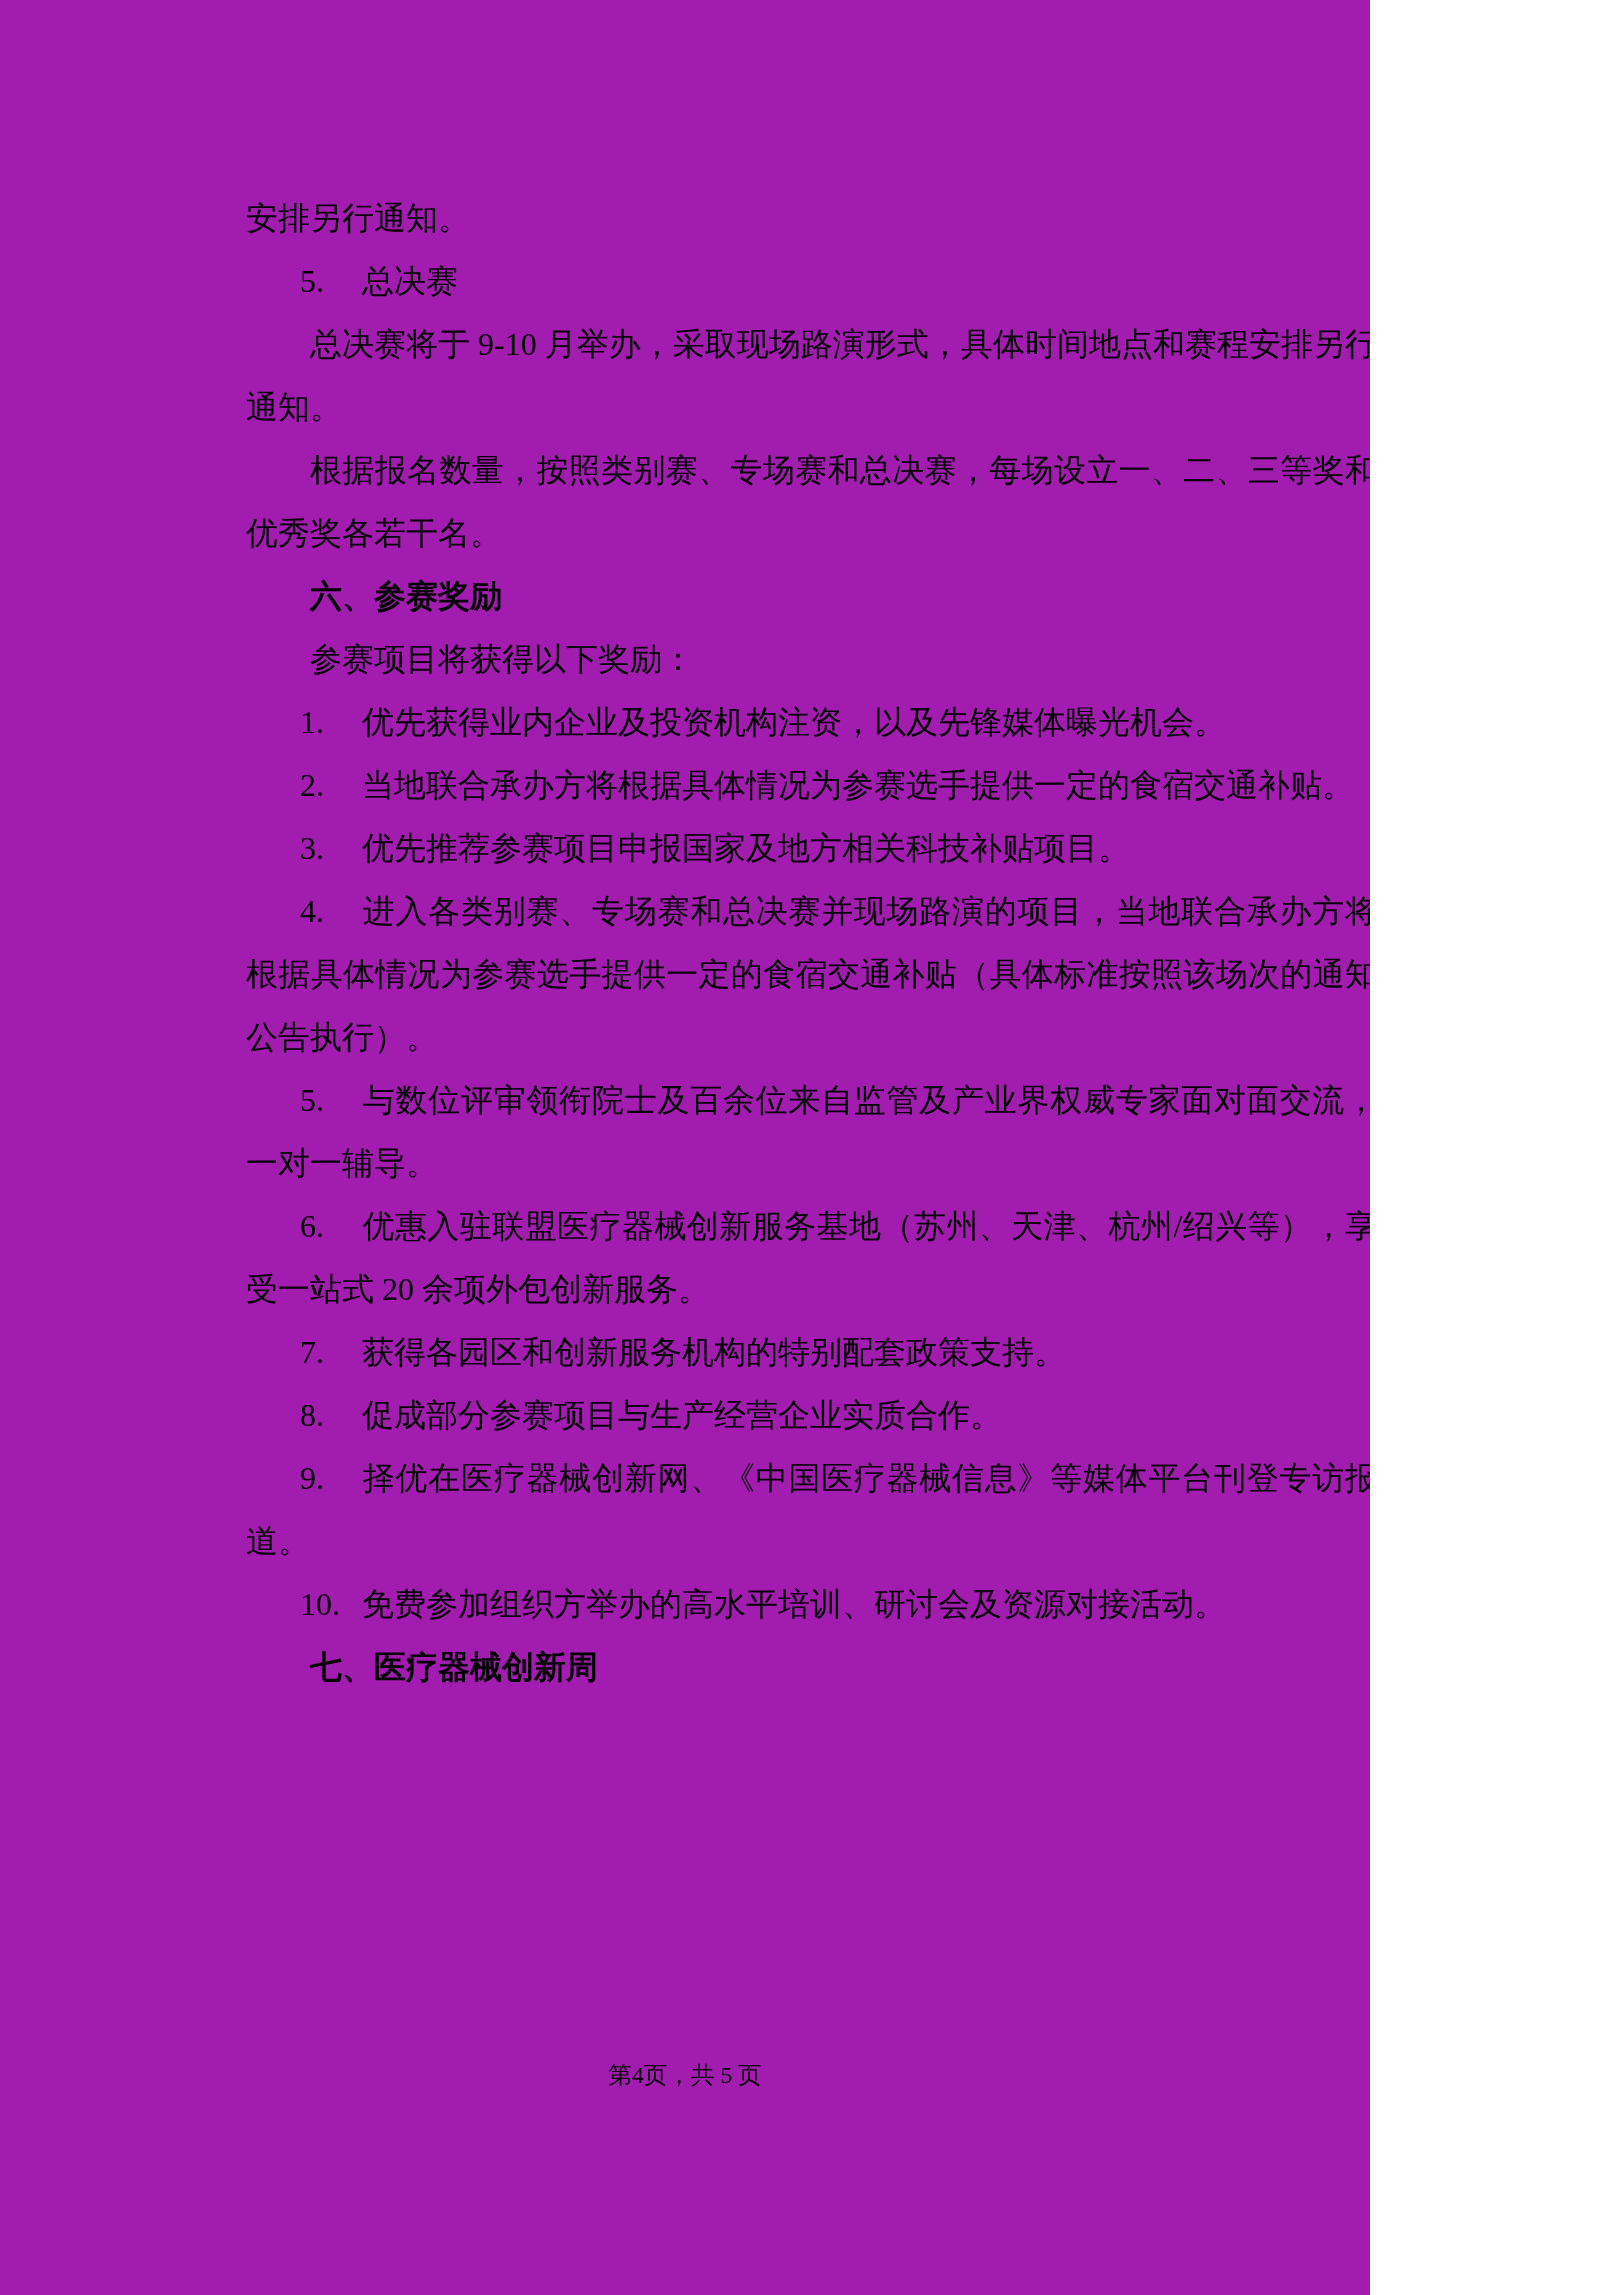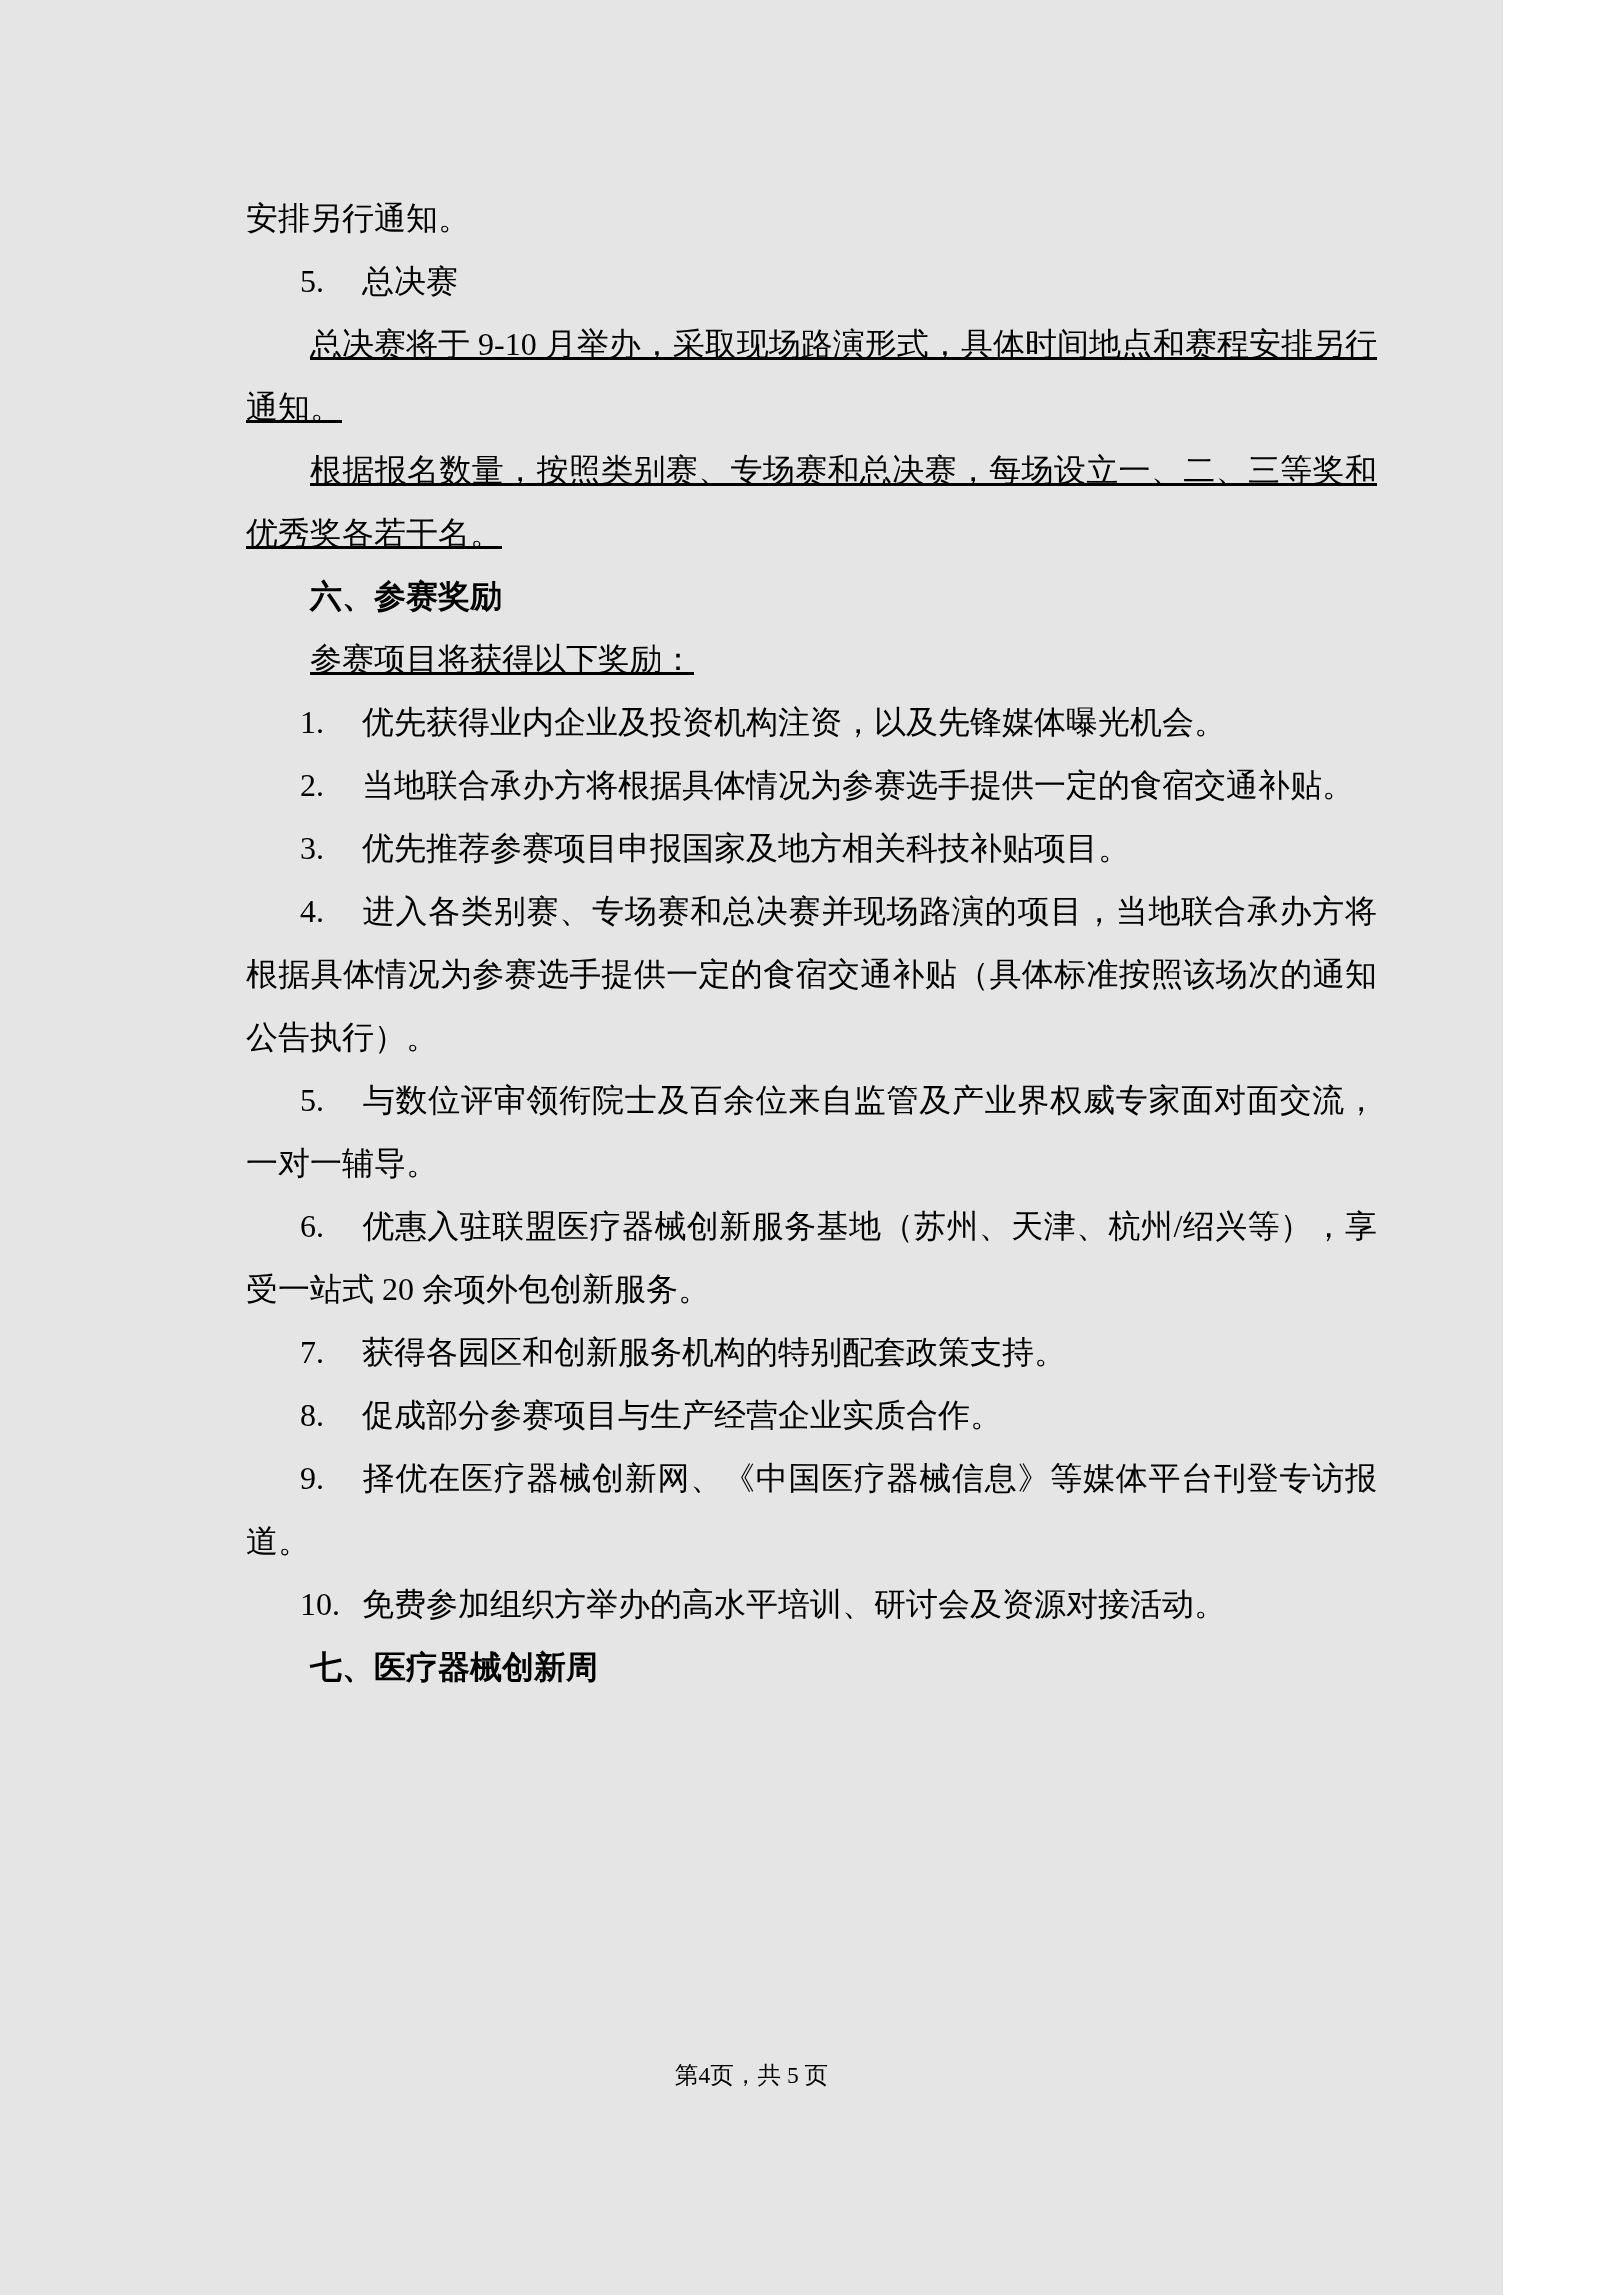--- a/index.html
+++ b/index.html
@@ -2,23 +2,23 @@
 <html style="font-size:10.5px"><head>
 <meta charset="utf-8">
 <style>
   html, body {
     margin: 0;
     padding: 0;
     background: #ffffff;
   }
   .page {
     position: relative;
-    width: 1503px;
+    width: 1370px;
     height: 2295px;
-    background: #e5e5e5;
+    background: #a21caf;
     color: #000000;
     font-family: "Liberation Serif", "DejaVu Serif", serif;
     overflow: hidden;
   }
   .content {
     position: absolute;
     left: 246px;
     top: 187px;
     width: 1131px;
     font-size: 32px;
@@ -26,21 +26,21 @@
     text-align: justify;
     letter-spacing: 0;
   }
   .content p {
     margin: 0;
     padding: 0;
   }
   
   .p-cont { text-indent: 0; }
   
-  .p { text-indent: 64px; text-decoration: underline; }
+  .p { text-indent: 64px; }
   
   .h { font-weight: bold; text-indent: 64px; }
   
   .li { text-indent: 54px; }
   .li .num {
     display: inline-block;
     min-width: 62px;
     text-indent: 0;
   }
   .footer {

